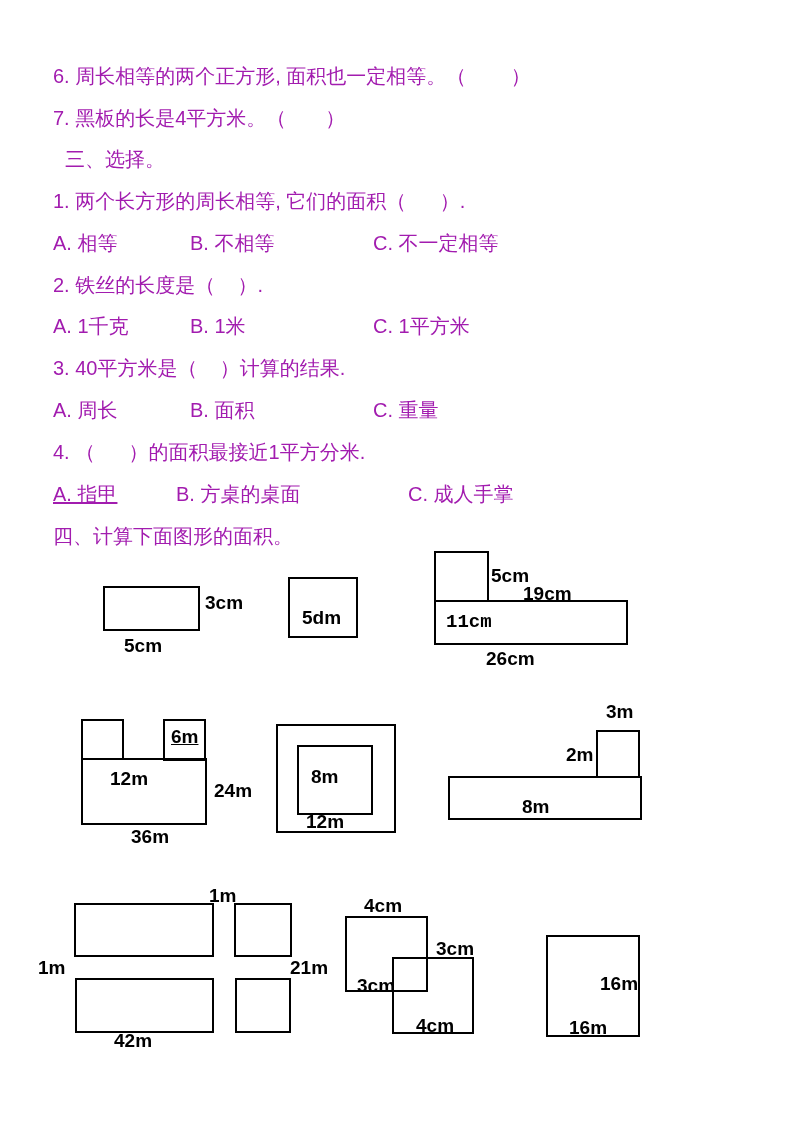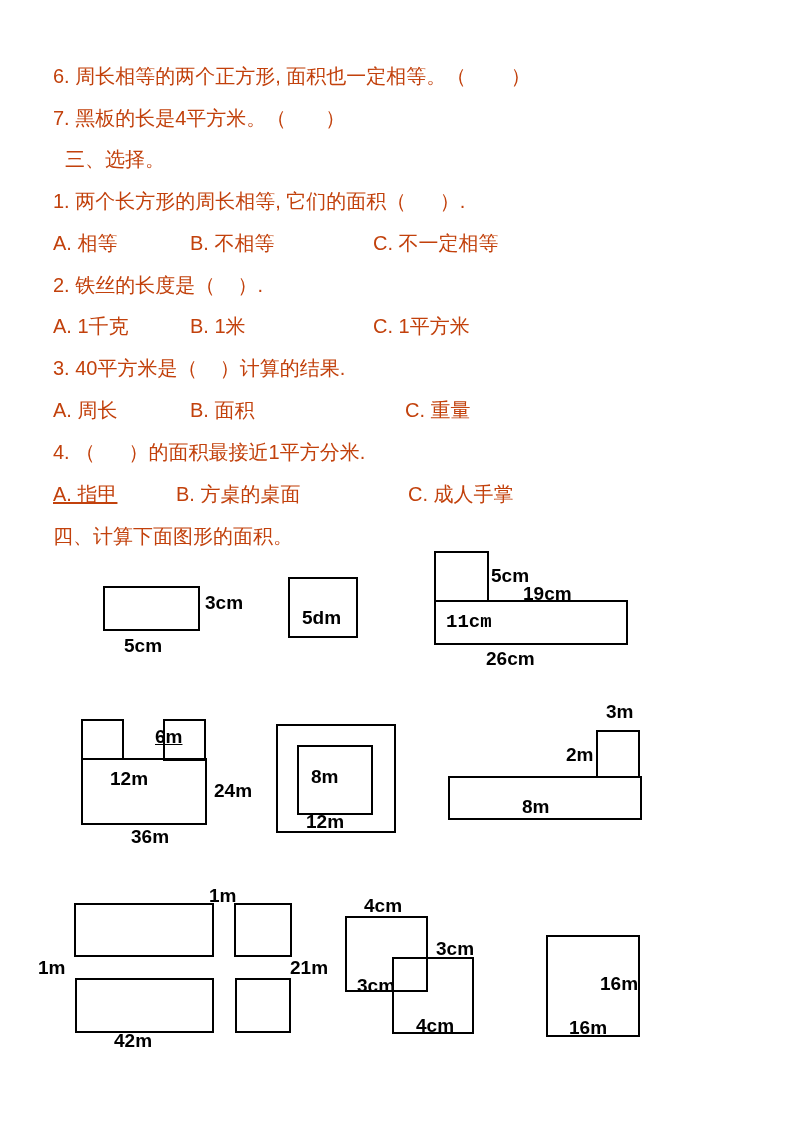--- a/index.html
+++ b/index.html
@@ -11,21 +11,21 @@
     background: #ffffff;
     font-family: "Liberation Sans", sans-serif;
     color: #111111;
     overflow: hidden;
   }
   .line {
     position: absolute;
     font-size: 20px;
     line-height: 24px;
     white-space: pre;
-    color: #c2410c;
+    color: #a21caf;
   }
   .shape {
     position: absolute;
     border: 2px solid #000000;
     background: #ffffff;
     box-sizing: border-box;
   }
   .shape.clear { background: transparent; }
   .flabel {
     position: absolute;
@@ -51,21 +51,21 @@
   <div class="line" style="left:373px; top:231px;">C. 不一定相等</div>
 
   <div class="line" style="left:53px; top:273px;">2. 铁丝的长度是（    ）.</div>
   <div class="line" style="left:53px;  top:314px;">A. 1千克</div>
   <div class="line" style="left:190px; top:314px;">B. 1米</div>
   <div class="line" style="left:373px; top:314px;">C. 1平方米</div>
 
   <div class="line" style="left:53px; top:356px;">3. 40平方米是（    ）计算的结果.</div>
   <div class="line" style="left:53px;  top:398px;">A. 周长</div>
   <div class="line" style="left:190px; top:398px;">B. 面积</div>
-  <div class="line" style="left:373px; top:398px;margin-left:32px;">C. 重量</div>
+  <div class="line" style="left:373px; top:398px;">C. 重量</div>
 
   <div class="line" style="left:53px; top:440px;">4. （      ）的面积最接近1平方分米.</div>
   <div class="line" style="left:53px;  top:482px;text-decoration:underline;">A. 指甲</div>
   <div class="line" style="left:176px; top:482px;">B. 方桌的桌面</div>
   <div class="line" style="left:360px; top:482px;margin-left:48px;">C. 成人手掌</div>
 
   <div class="line" style="left:53px; top:524px;">四、计算下面图形的面积。</div>
 
   <div class="shape" style="left:103px; top:586px; width:97px; height:45px;"></div>
   <div class="flabel" style="left:205px; top:592px;">3cm</div>
@@ -77,21 +77,21 @@
   <div class="shape" style="left:434px; top:551px; width:55px; height:51px;"></div>
   <div class="shape clear" style="left:434px; top:600px; width:194px; height:45px;"></div>
   <div class="flabel" style="left:491px; top:565px;">5cm</div>
   <div class="flabel" style="left:523px; top:583px;">19cm</div>
   <div class="flabel" style="left:446px; top:611px;font-family:Liberation Mono, monospace;">11cm</div>
   <div class="flabel" style="left:486px; top:648px;">26cm</div>
 
   <div class="shape" style="left:81px; top:719px; width:43px; height:41px;"></div>
   <div class="shape" style="left:163px; top:719px; width:43px; height:42px;"></div>
   <div class="shape clear" style="left:81px; top:758px; width:126px; height:67px;"></div>
-  <div class="flabel" style="left:155px; top:726px;text-decoration:underline;">6m</div>
+  <div class="flabel" style="left:171px; top:726px;text-decoration:underline;">6m</div>
   <div class="flabel" style="left:110px; top:768px;">12m</div>
   <div class="flabel" style="left:214px; top:780px;">24m</div>
   <div class="flabel" style="left:131px; top:826px;">36m</div>
 
   <div class="shape" style="left:276px; top:724px; width:120px; height:109px;"></div>
   <div class="shape" style="left:297px; top:745px; width:76px; height:70px;"></div>
   <div class="flabel" style="left:311px; top:766px;">8m</div>
   <div class="flabel" style="left:306px; top:811px;">12m</div>
 
   <div class="shape" style="left:596px; top:730px; width:44px; height:48px;"></div>

